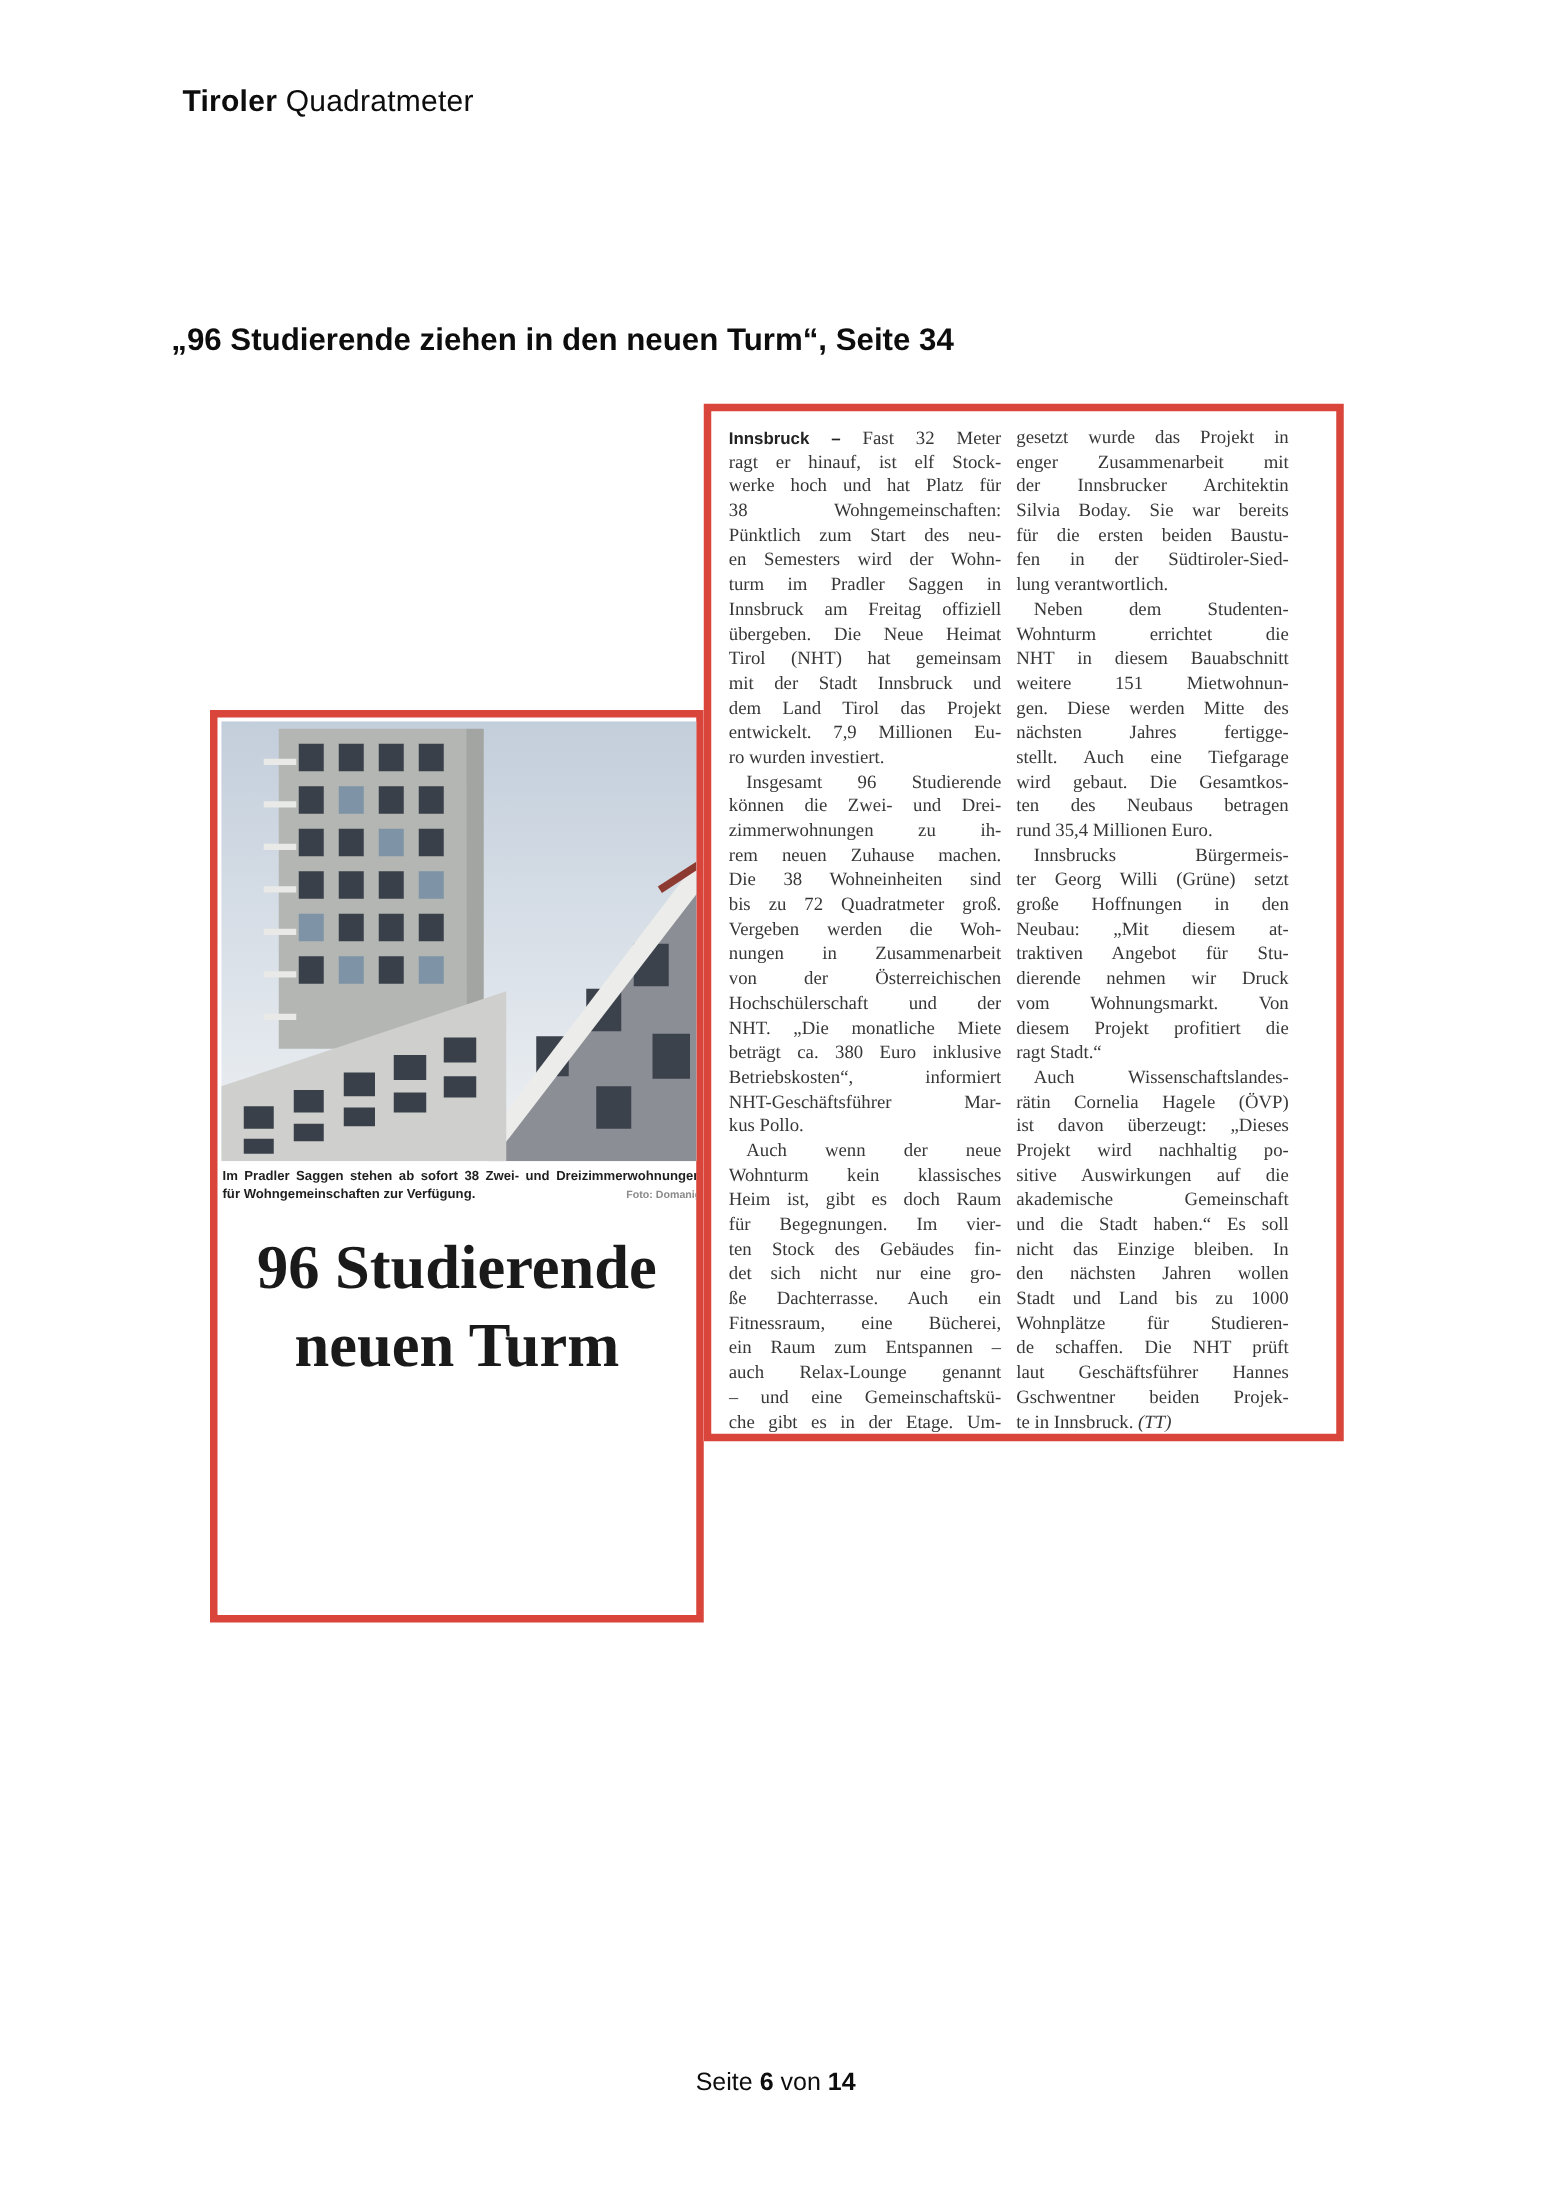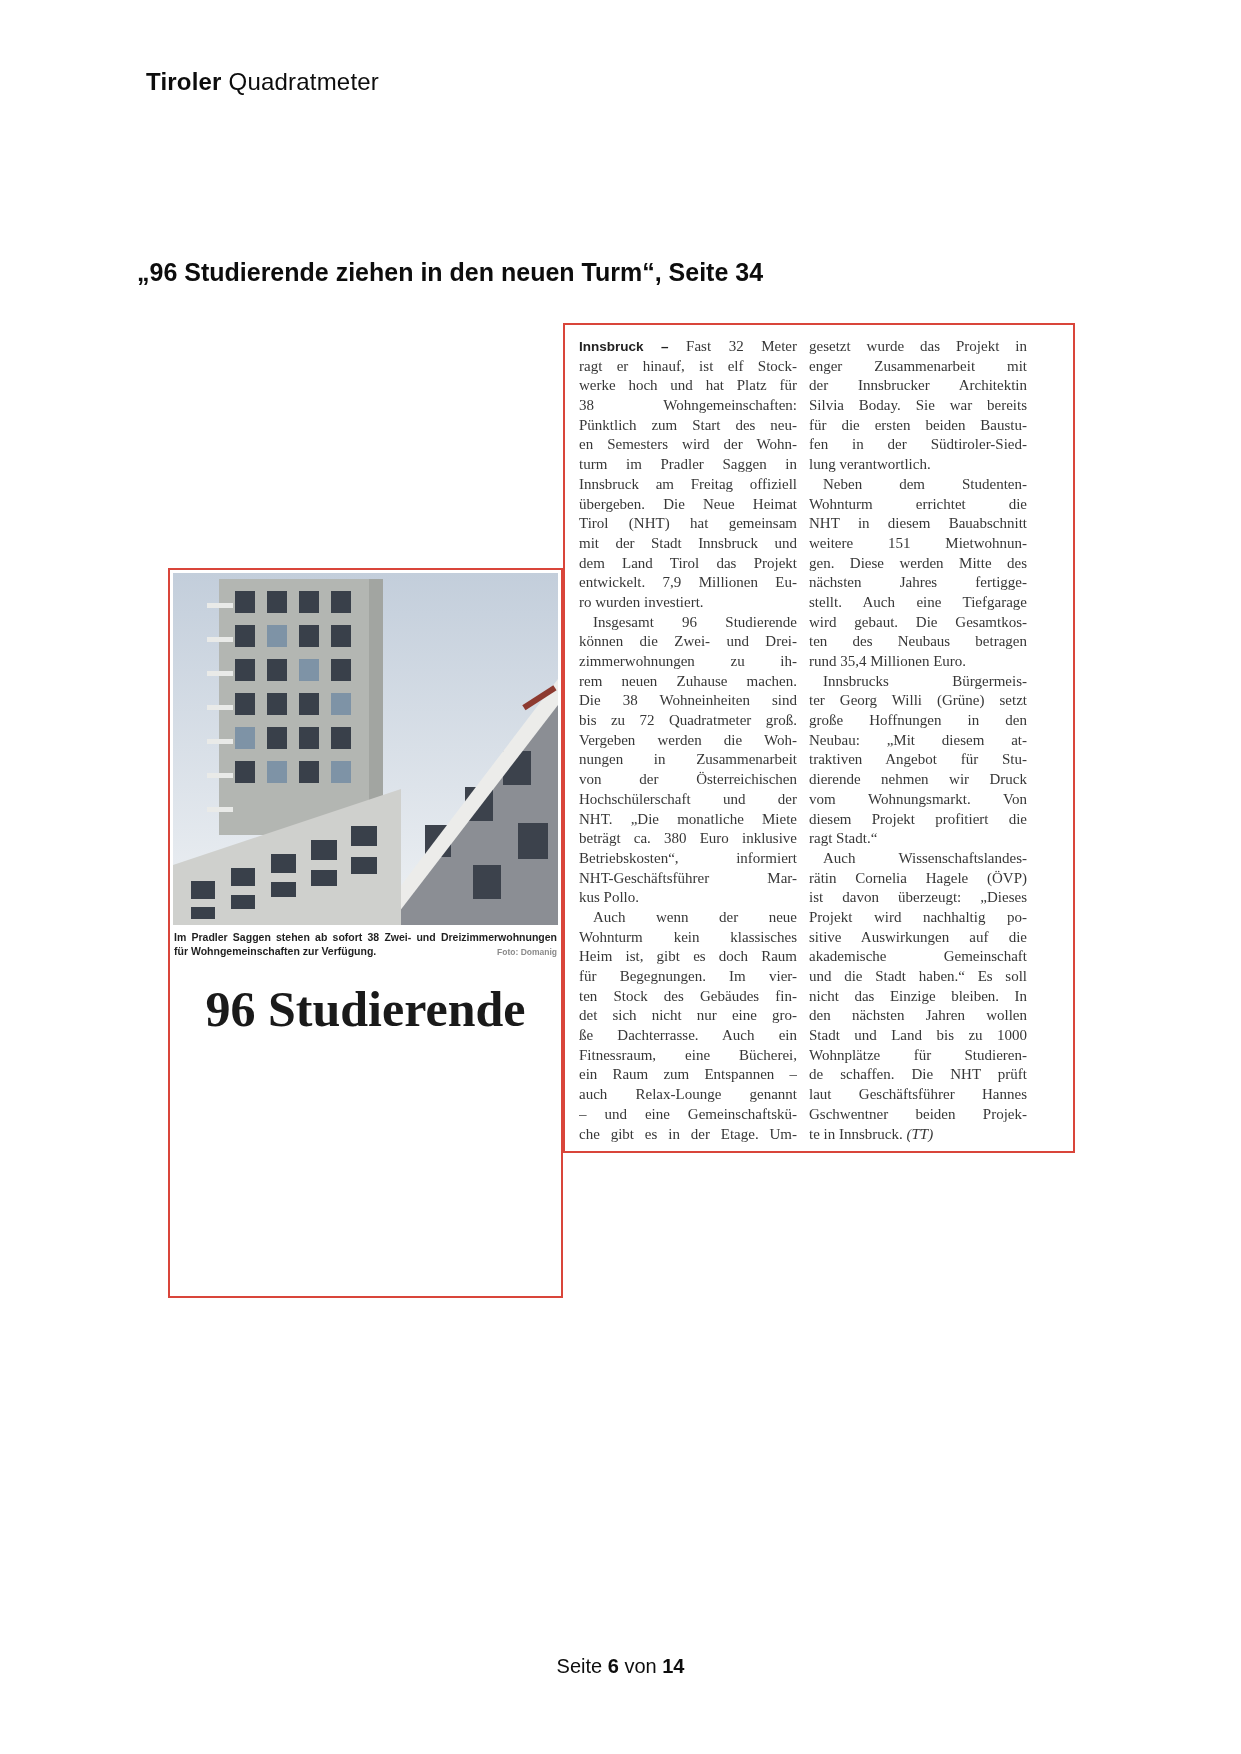--- a/index.html
+++ b/index.html
@@ -4,21 +4,21 @@
 <style>
   html,body{margin:0;padding:0;background:#ffffff;}
   body{width:1241px;height:1754px;position:relative;font-family:"Liberation Sans",sans-serif;color:#111;}
 
   .masthead{position:absolute;left:146px;top:68px;font-size:24px;letter-spacing:.2px;color:#0d0d0d;}
   .masthead b{font-weight:bold;}
 
   .page-headline{position:absolute;left:137px;top:258px;font-size:25px;font-weight:bold;color:#0d0d0d;white-space:nowrap;text-align:center;}
 
   
-  .red-box{position:absolute;box-sizing:border-box;border:2px solid #f9a8d4;background:#fff;overflow:hidden;}
+  .red-box{position:absolute;box-sizing:border-box;border:6px solid #f9a8d4;background:#fff;overflow:hidden;}
   .photo-box{left:168px;top:568px;width:395px;height:730px;}
   .text-box{left:563px;top:323px;width:512px;height:830px;}
 
   .photo-wrap{position:absolute;left:3px;top:3px;width:385px;height:352px;}
   .photo-wrap svg{display:block;width:100%;height:100%;}
 
   .caption{position:absolute;left:4px;top:360px;width:383px;font-size:10.5px;font-weight:bold;color:#1f1f1f;line-height:14px;}
   .caption .cap1{text-align:justify;text-align-last:justify;}
   .caption .cap2{display:flex;justify-content:space-between;align-items:baseline;}
   .caption .credit{font-weight:bold;font-size:8.5px;color:#8a8a8a;}
@@ -131,20 +131,21 @@
   <div class="caption">
     <div class="cap1">Im Pradler Saggen stehen ab sofort 38 Zwei- und Dreizimmerwohnungen</div>
     <div class="cap2">
       <span>für Wohngemeinschaften zur Verfügung.</span>
       <span class="credit">Foto: Domanig</span>
     </div>
   </div>
 
   <div class="big-headline">
     <div>96 Studierende</div>
+    <div>neuen Turm</div>
   </div>
 </div>
 
 <div class="red-box text-box" style="border-color: rgb(217, 69, 58);">
   <div class="columns">
     <div class="col">
         <div class="art-line"><b class="lead">Innsbruck –</b> Fast 32 Meter</div>
         <div class="art-line">ragt er hinauf, ist elf Stock-</div>
         <div class="art-line">werke hoch und hat Platz für</div>
         <div class="art-line">38 Wohngemeinschaften:</div>

